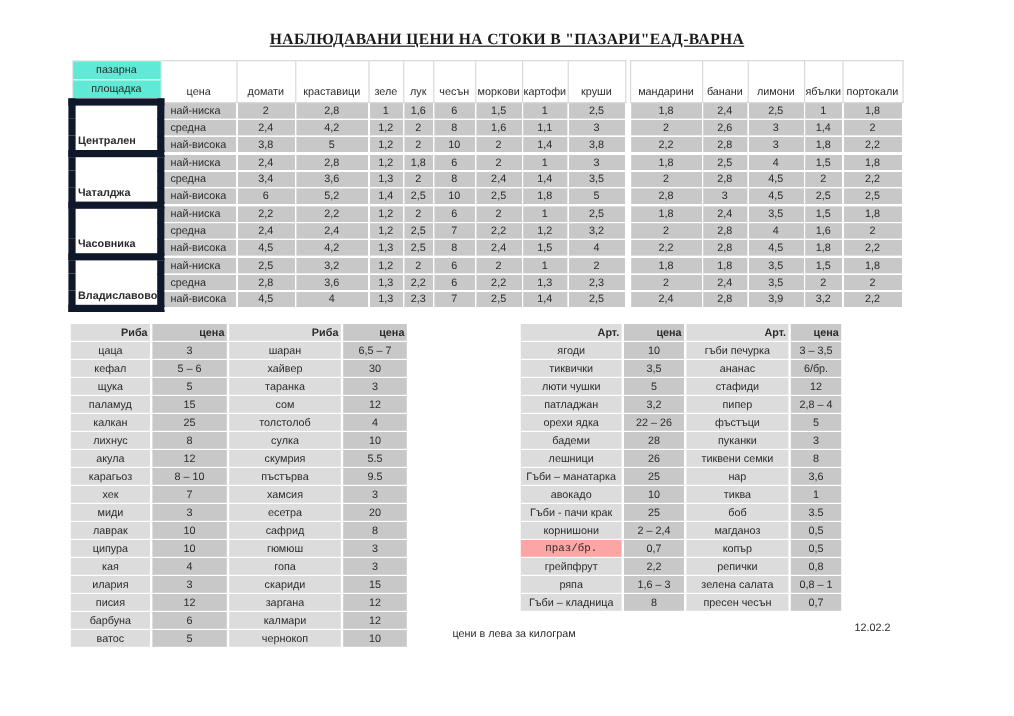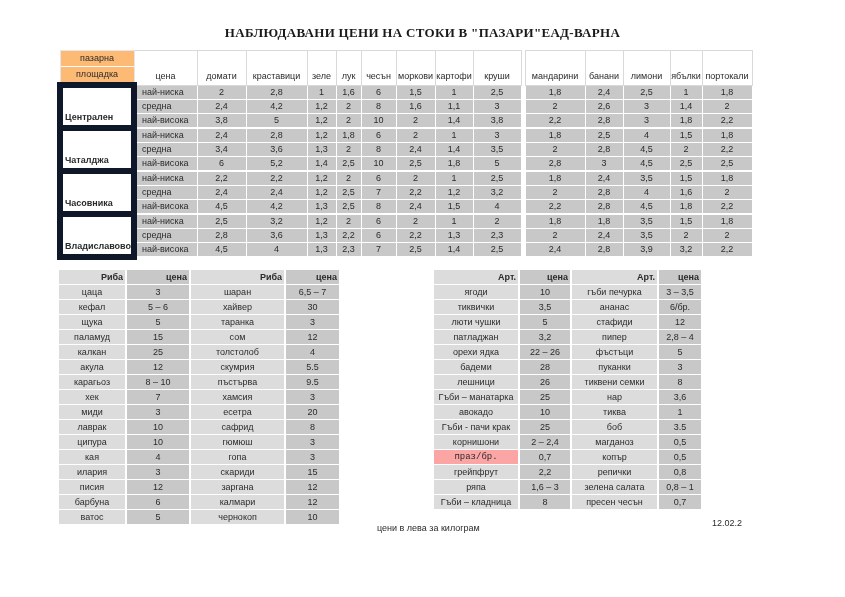--- a/index.html
+++ b/index.html
@@ -9,36 +9,37 @@
     font-family:"Liberation Sans", sans-serif;
     position:relative;
     overflow:hidden;
   }
   .title {
     position:absolute; left:0; top:25px; width:845px;
     text-align:center;
     font-family:"Liberation Serif", serif;
     font-weight:bold; font-size:13px; color:#1a1a1a;
     letter-spacing:0.3px;
+    text-decoration:underline;
   }
 
   
   .main {
     position:absolute; left:57px; top:50px;
     border-collapse:collapse; table-layout:fixed;
   }
   .main th, .main td {
     font-size:9px; line-height:11px; color:#2b2b2b;
     padding:0; text-align:center; white-space:nowrap; overflow:hidden;
   }
   .main thead th {
     background:#ffffff; border:1px solid #d9d9d9;
     font-weight:normal; vertical-align:bottom; padding-bottom:3px; height:29px;
   }
-  .main th.corner { background:#fdba74; border:1px solid #e6e6e6; padding:0; vertical-align:top; }
+  .main th.corner { background:#5eead4; border:1px solid #e6e6e6; padding:0; vertical-align:top; }
   .main th.corner div { height:15px; line-height:15px; }
   .main th.corner .c-top { border-bottom:1px solid #ffffff; }
   .main td.data, .main td.level { background:#c8c8c8; border:1px solid #ffffff; height:13px; }
   .main td.level { text-align:left; padding-left:5px; }
   .main td.market {
     background:#ffffff; border:6px solid #0f172a;
     font-weight:bold; text-align:left; vertical-align:bottom; padding:0 0 2px 2px;
   }
   .main tr.group-end td { border-bottom:2px solid #ffffff; }
   .main .spacer { background:#ffffff; border-top:none; border-bottom:none; border-left:none; border-right:none; }
@@ -362,20 +363,26 @@
         <td class="name">сом</td>
         <td class="price">12</td>
       </tr>
       <tr>
         <td class="name">калкан</td>
         <td class="price">25</td>
         <td class="name">толстолоб</td>
         <td class="price">4</td>
       </tr>
       <tr>
+        <td class="name">лихнус</td>
+        <td class="price">8</td>
+        <td class="name">сулка</td>
+        <td class="price">10</td>
+      </tr>
+      <tr>
         <td class="name">акула</td>
         <td class="price">12</td>
         <td class="name">скумрия</td>
         <td class="price">5.5</td>
       </tr>
       <tr>
         <td class="name">карагьоз</td>
         <td class="price">8 – 10</td>
         <td class="name">пъстърва</td>
         <td class="price">9.5</td>

